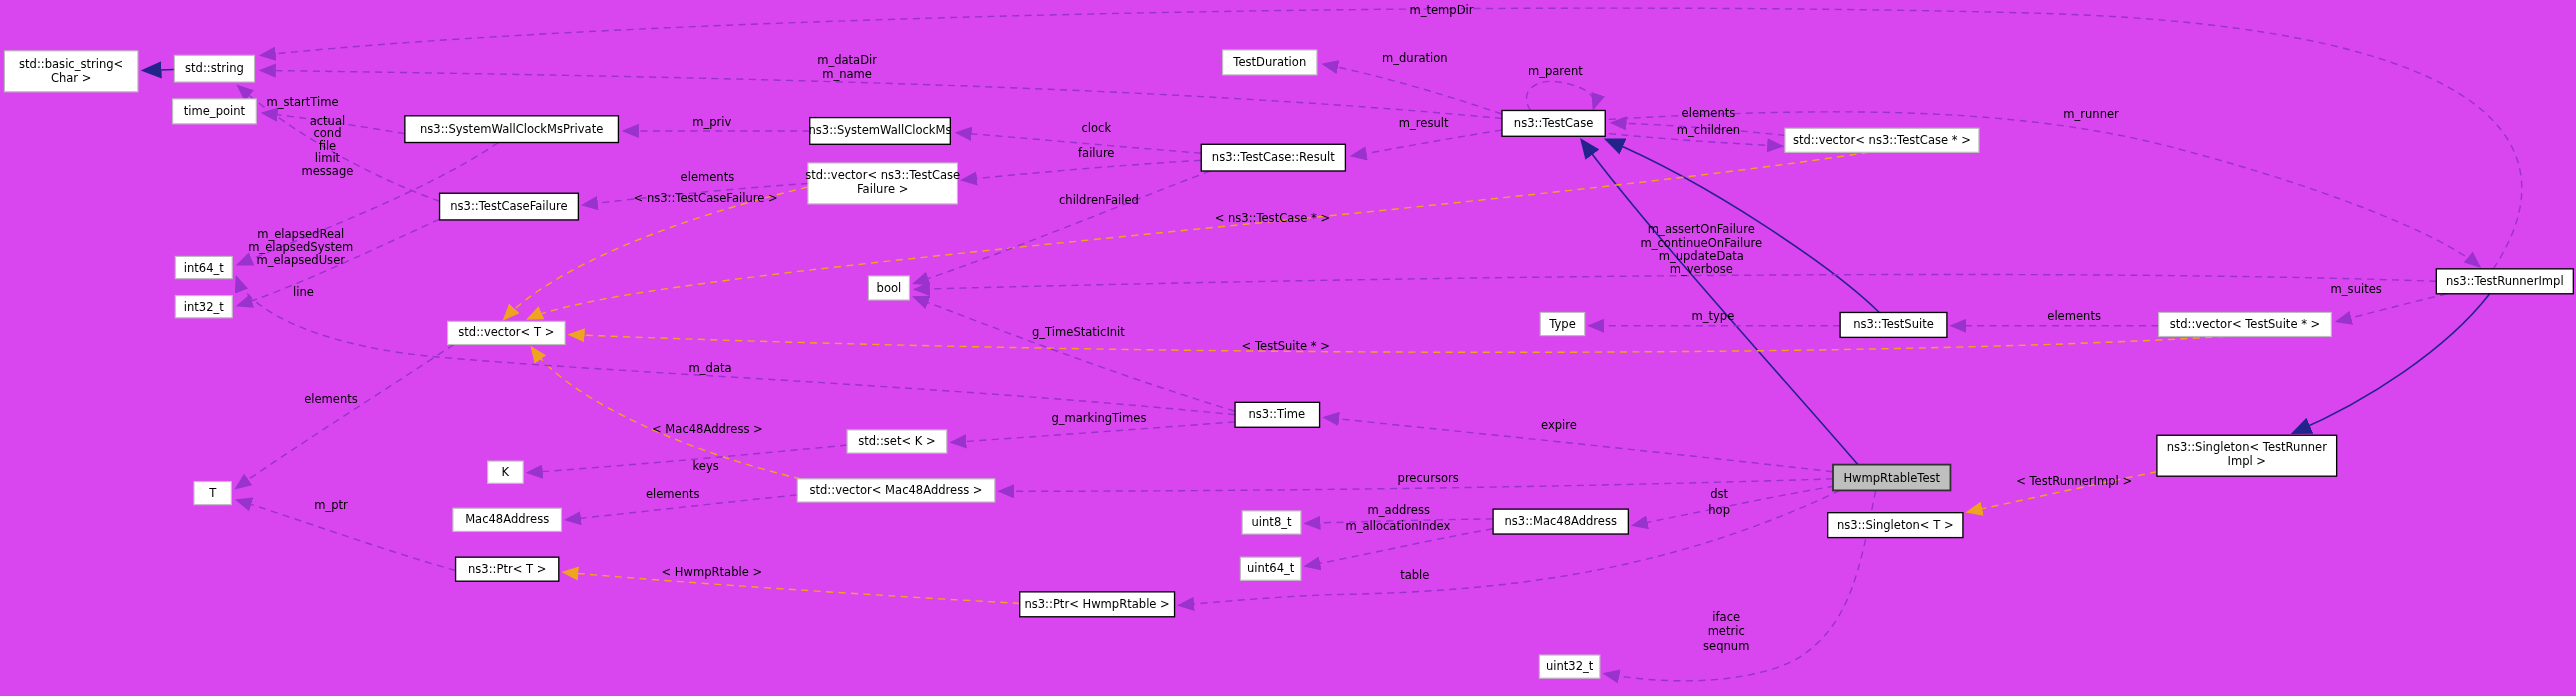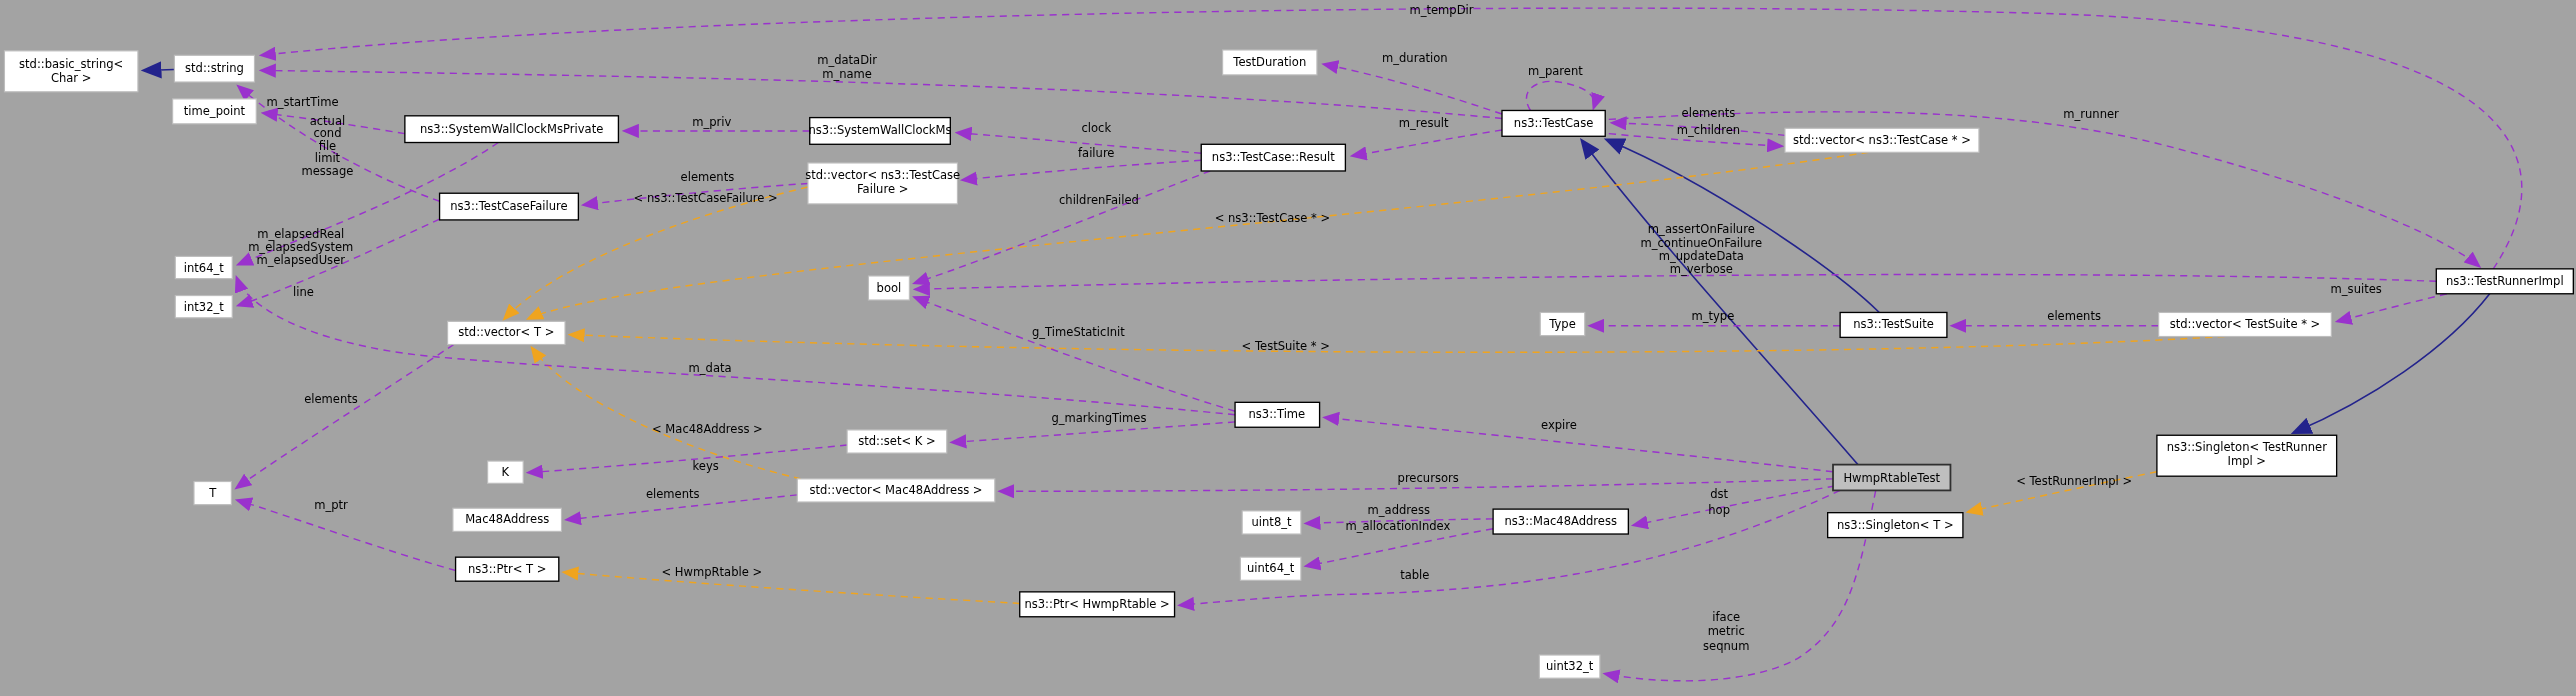--- a/index.html
+++ b/index.html
@@ -1,16 +1,16 @@
 <!DOCTYPE html>
 <html style="font-size:14.2px"><head>
 <meta charset="utf-8">
 <style>
   html,body { margin:0; padding:0; background:#ffffff; }
-  .canvas { position:relative; width:2576px; height:697px; background:#a3a3a3; }
+  .canvas { position:relative; width:2576px; height:697px; background:#d946ef; }
   svg { display:block; }
   .nlabel { font:13px "DejaVu Sans", sans-serif; fill:#000; text-anchor:middle; }
   .elabel { font:13px "DejaVu Sans", sans-serif; fill:#000; text-anchor:middle; }
   .node-ext { fill:#ffffff; stroke:#bdbdbd; stroke-width:1.3; }
   .node-doc { fill:#ffffff; stroke:#000000; stroke-width:1.5; }
   .node-hl  { fill:#bfbfbf; stroke:#303030; stroke-width:2; }
   .use  { stroke:#9a32cd; stroke-width:1.6; fill:none; stroke-dasharray:8 6; }
   .tmpl { stroke:#efa41f; stroke-width:1.6; fill:none; stroke-dasharray:8 6; }
   .inh  { stroke:#23238c; stroke-width:1.8; fill:none; }
 </style>

